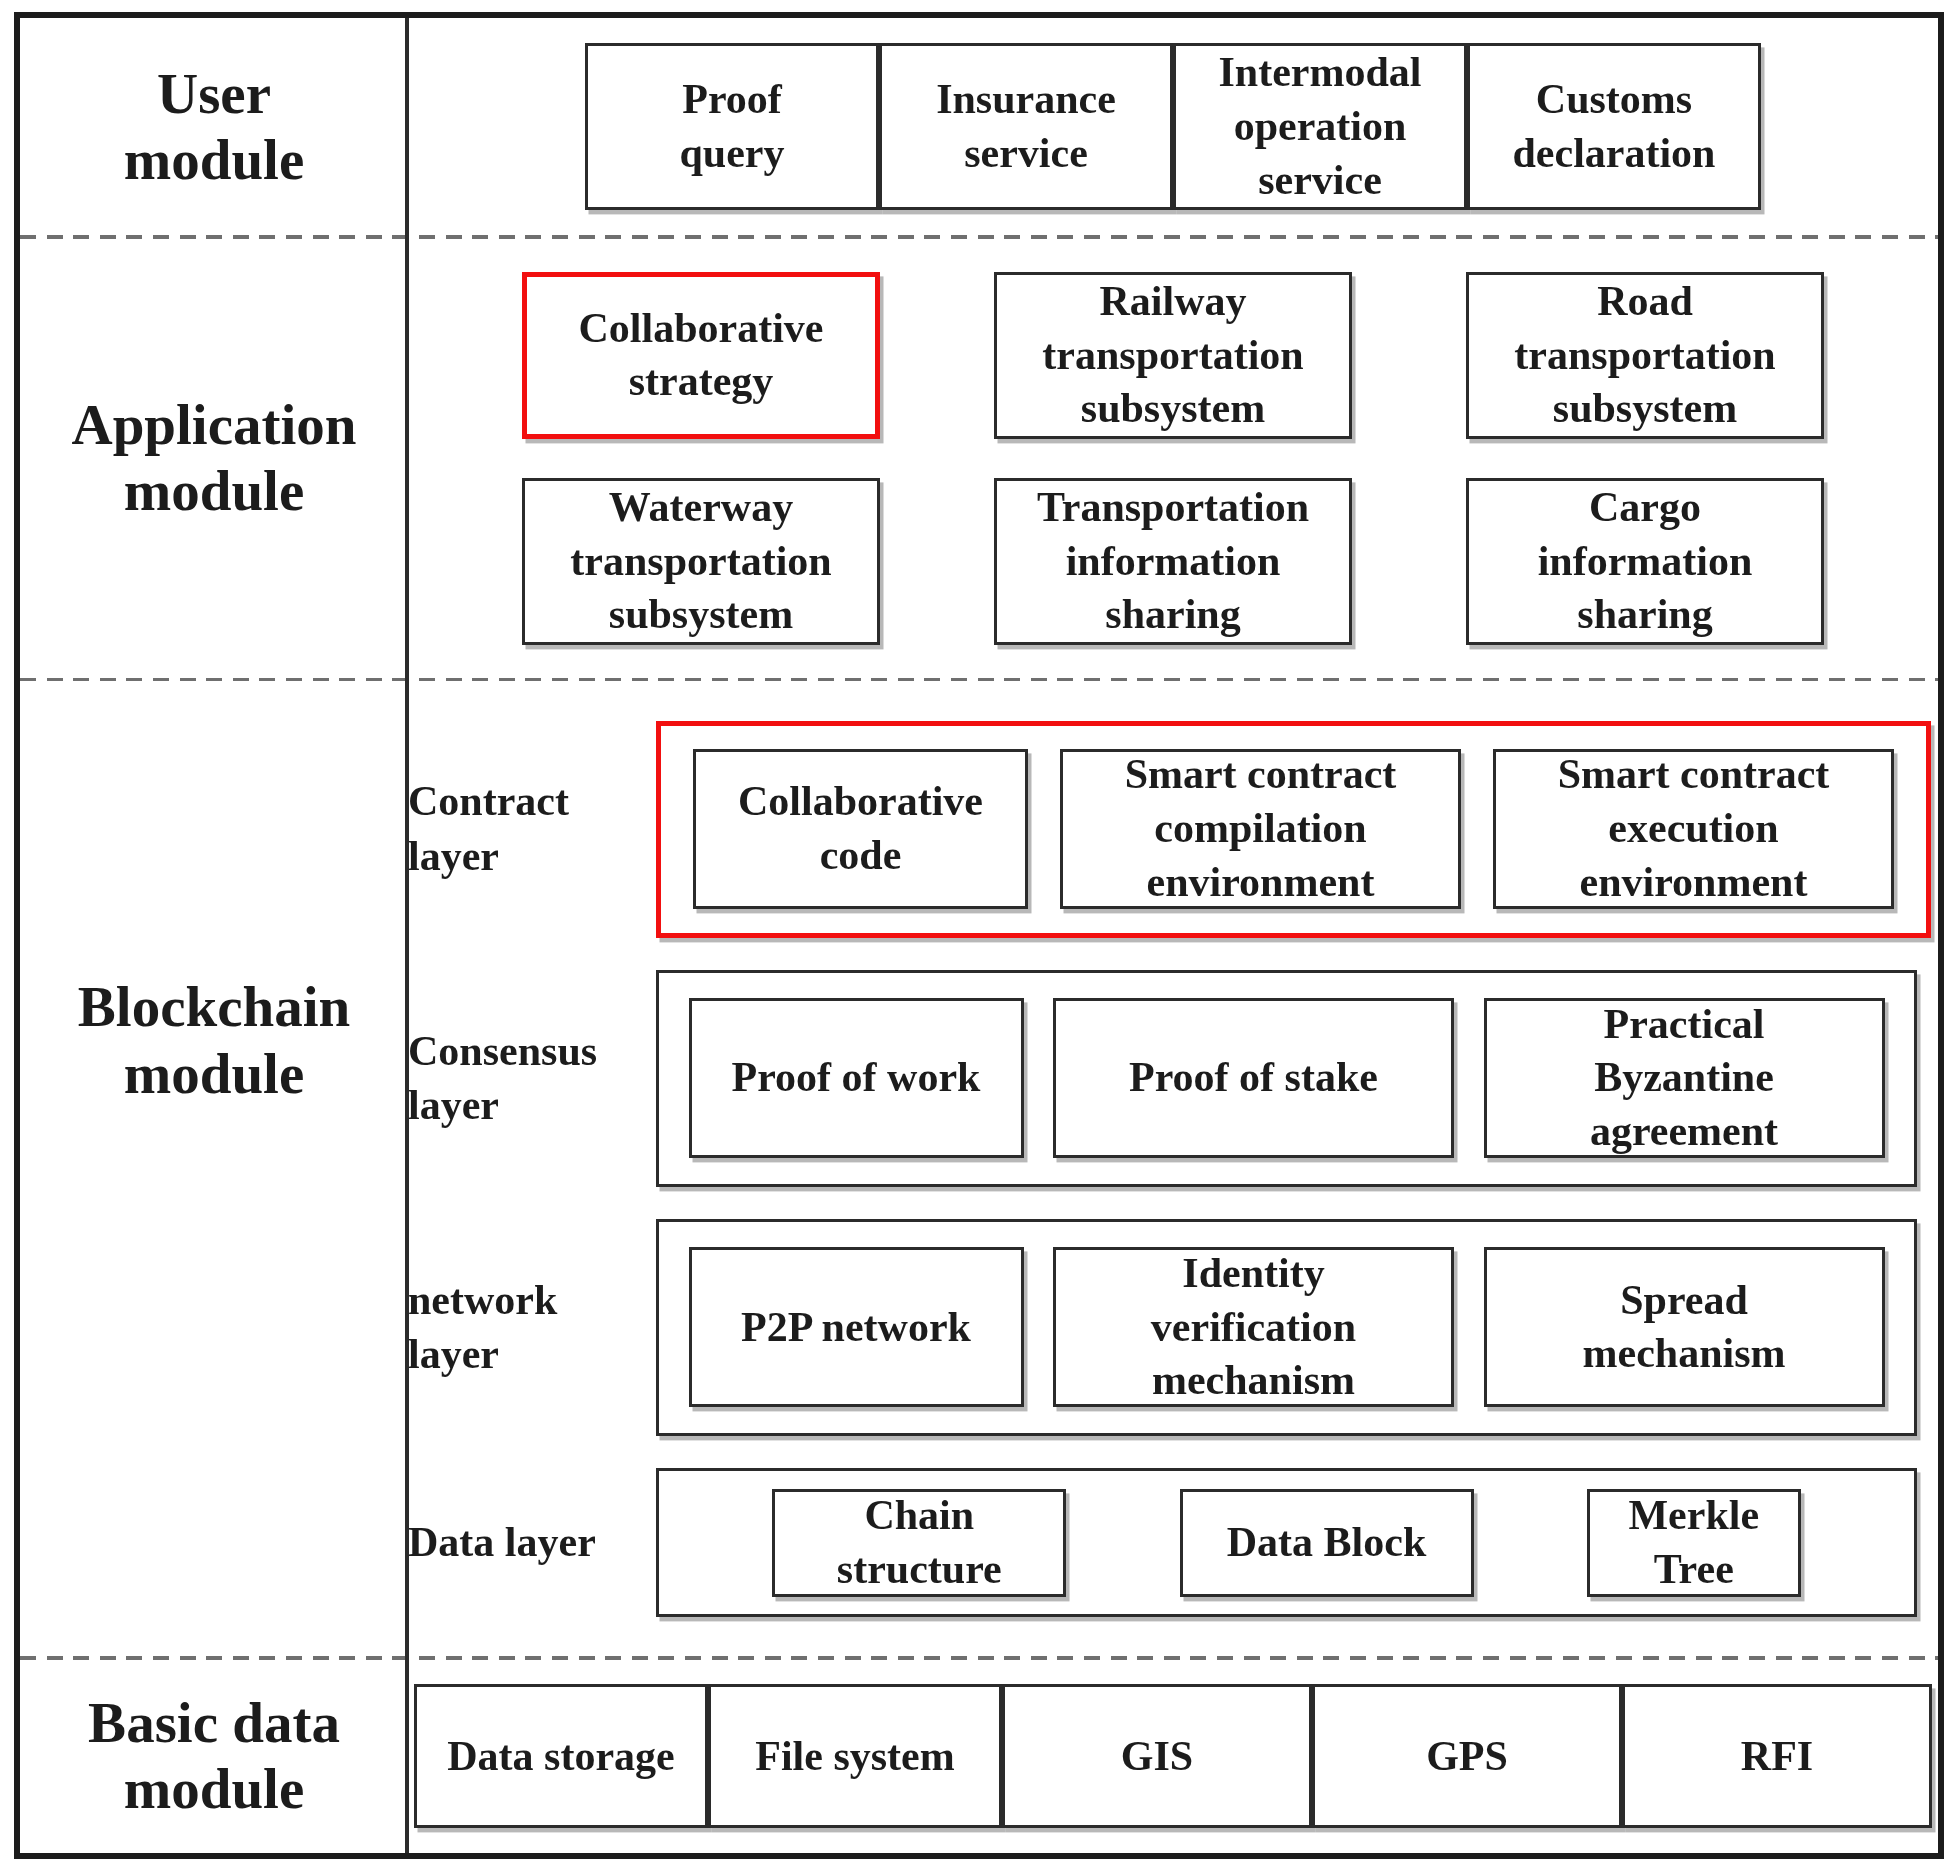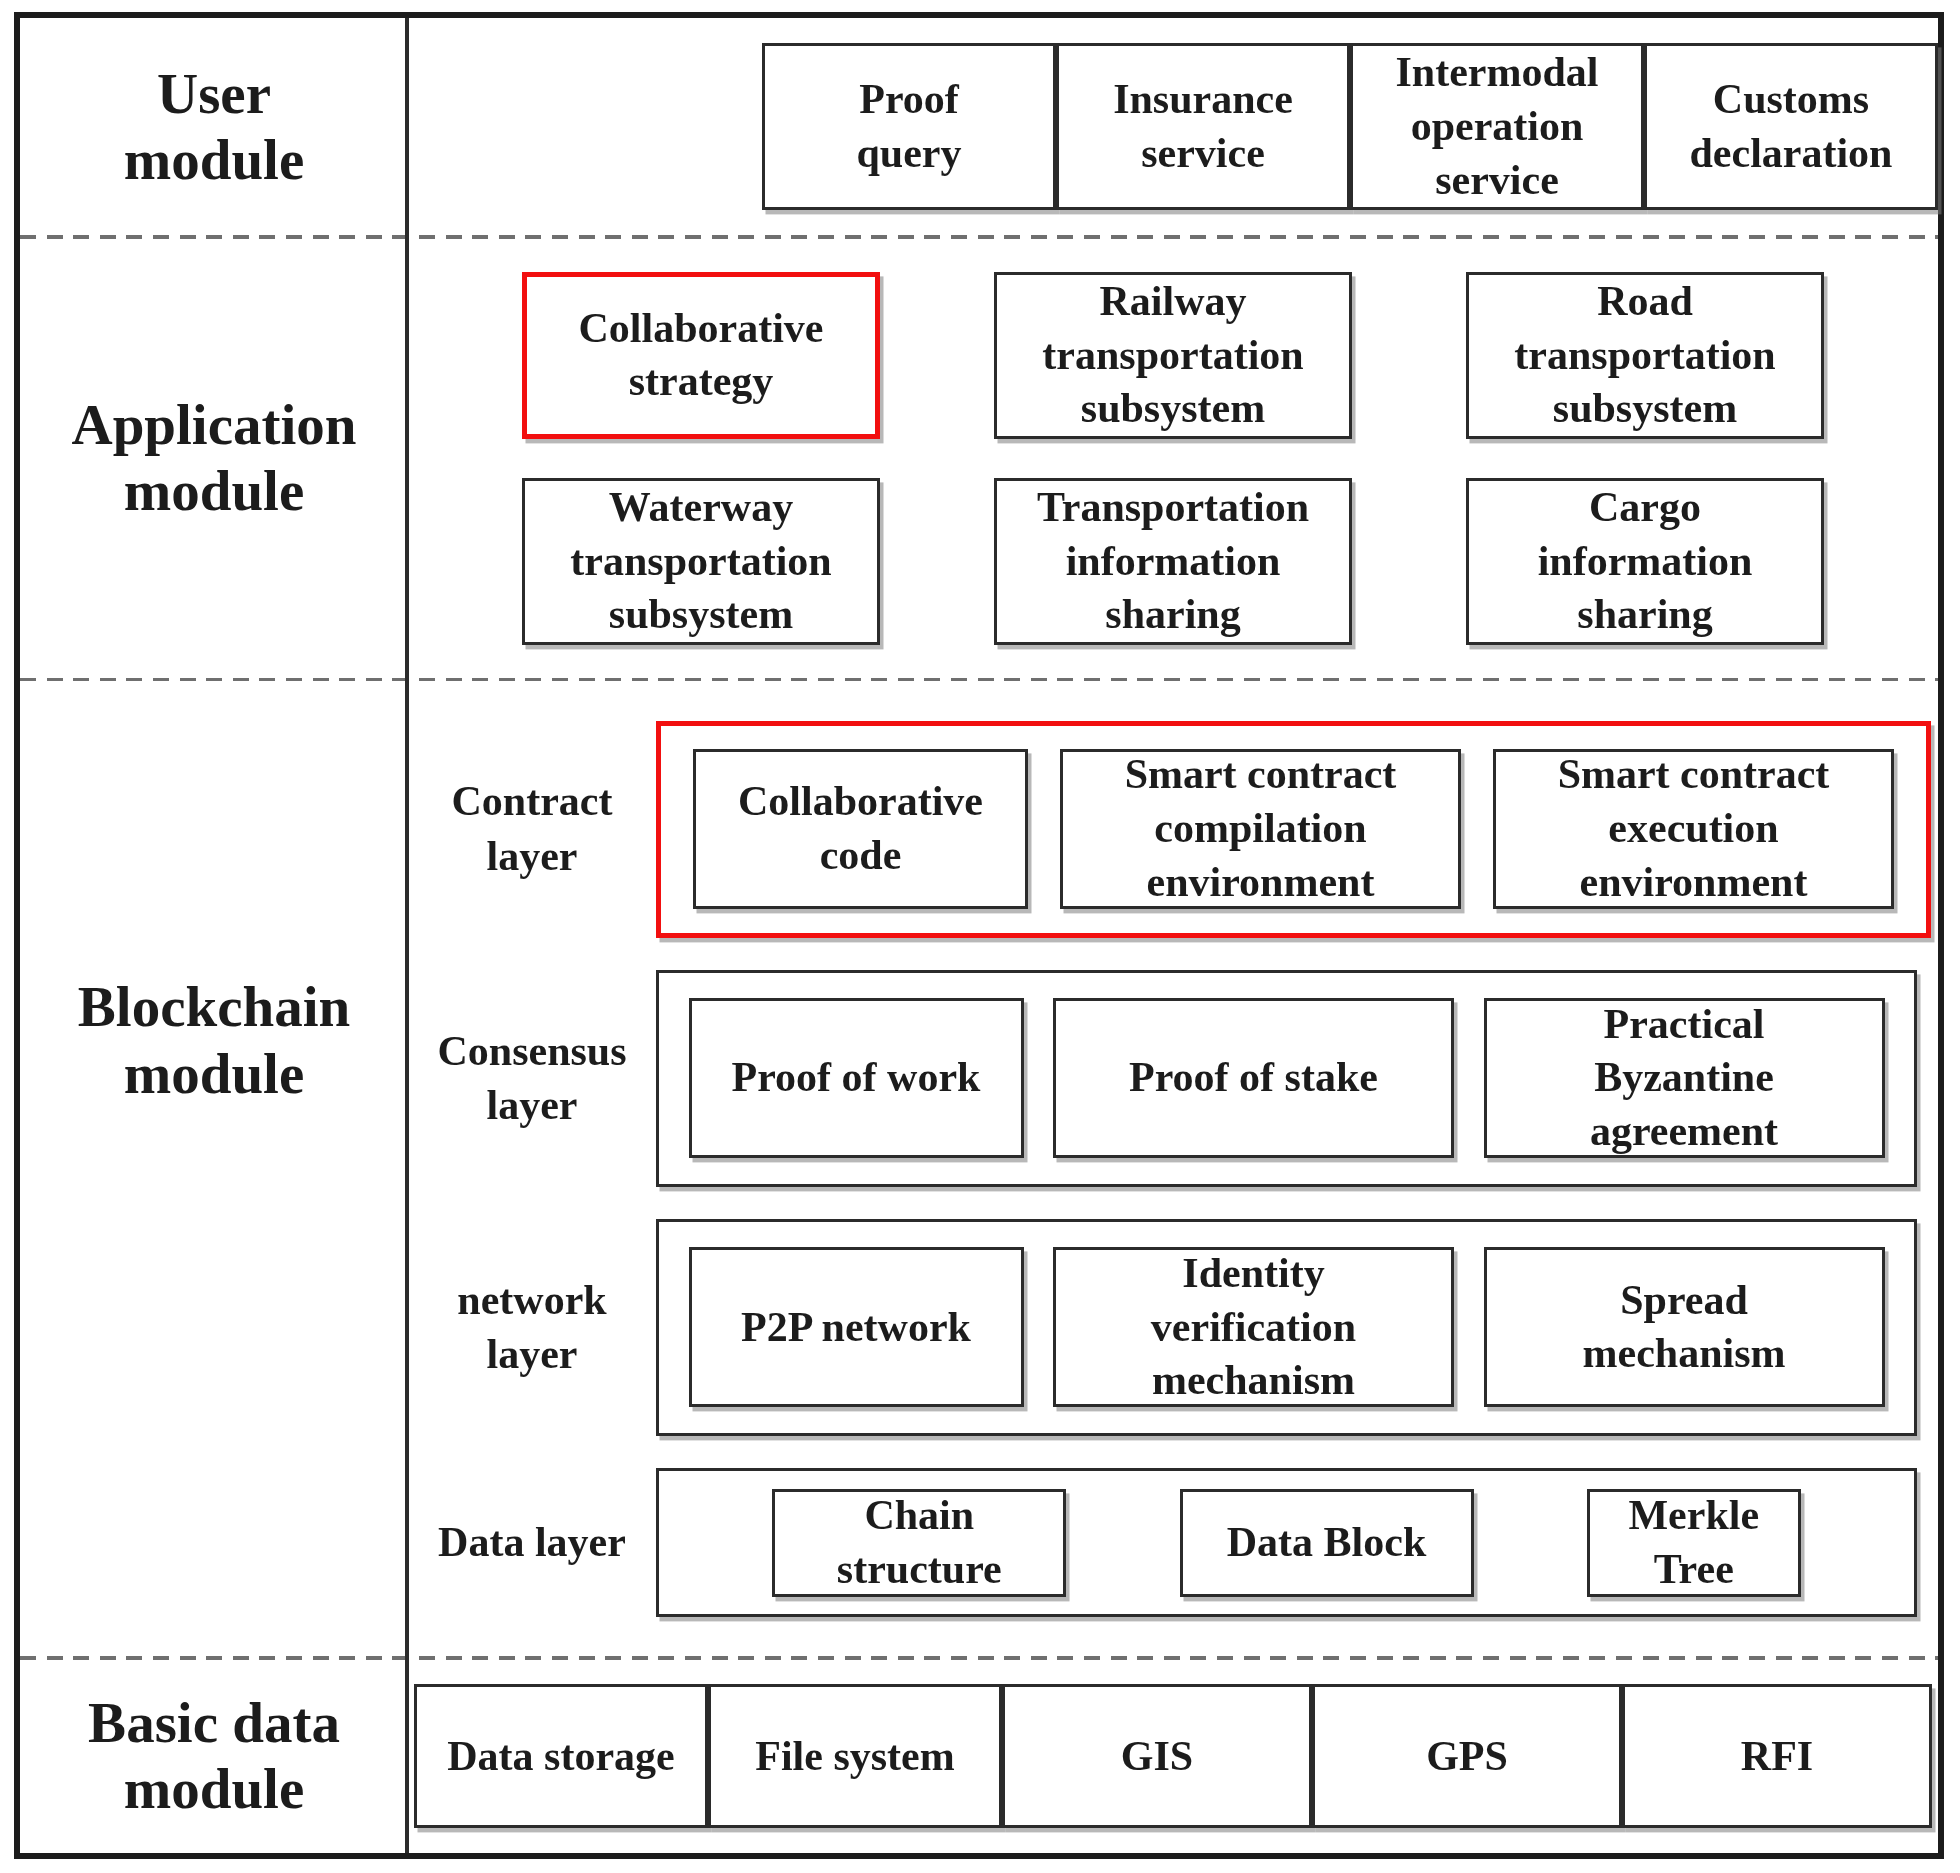--- a/index.html
+++ b/index.html
@@ -41,31 +41,31 @@
   .content{flex:1;position:relative;display:flex;box-sizing:border-box;}
   .box{
     box-sizing:border-box;border:3.5px solid var(--box-border);background:#fff;
     box-shadow:3.5px 4.4px 0 var(--shadow);
     display:flex;align-items:center;justify-content:center;
     text-align:center;font-size:42px;line-height:1.28;white-space:pre-line;
     padding:5.3px 10.6px;flex:none;
   }
   .box.red-box{border:5.3px solid var(--red);}
   
-  .user-content{align-items:center;justify-content:flex-end;}
+  .user-content{align-items:center;justify-content:center;}
   .user-content .box{width:294px;height:167px;}
   
   .app-content{flex-direction:column;justify-content:center;gap:39px;}
   .app-row{display:flex;justify-content:space-evenly;}
   .app-row .box{width:358px;height:167px;}
   
   .chain-content{flex-direction:column;justify-content:space-evenly;padding:7px 0;}
   .layer{display:flex;align-items:center;flex:none;}
   .layer-label{
-    flex:none;width:248px;text-align:center;font-size:42px;line-height:1.3;
+    flex:none;width:248px;font-size:42px;line-height:1.3;
     white-space:pre-line;
   }
   .container{
     flex:1;box-sizing:border-box;border:3.5px solid var(--box-border);background:#fff;
     box-shadow:3.5px 4.4px 0 var(--shadow);
     display:flex;align-items:center;justify-content:space-evenly;
     margin-right:21px;
   }
   .container.red-container{border:5.3px solid var(--red);margin-right:7px;}
   .layer-contract .container{height:217px;}

